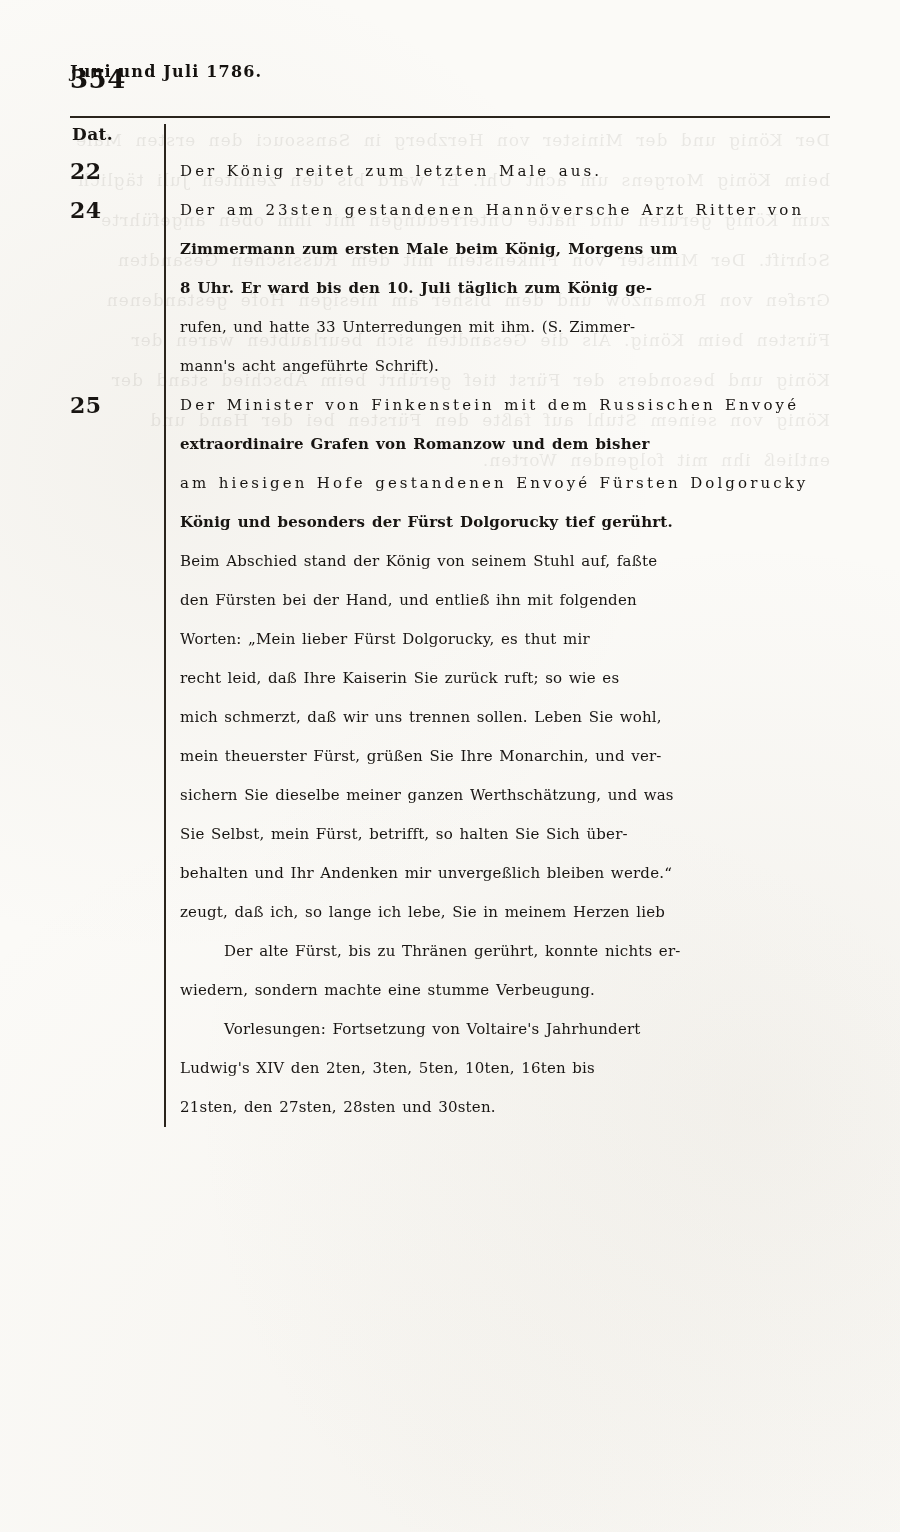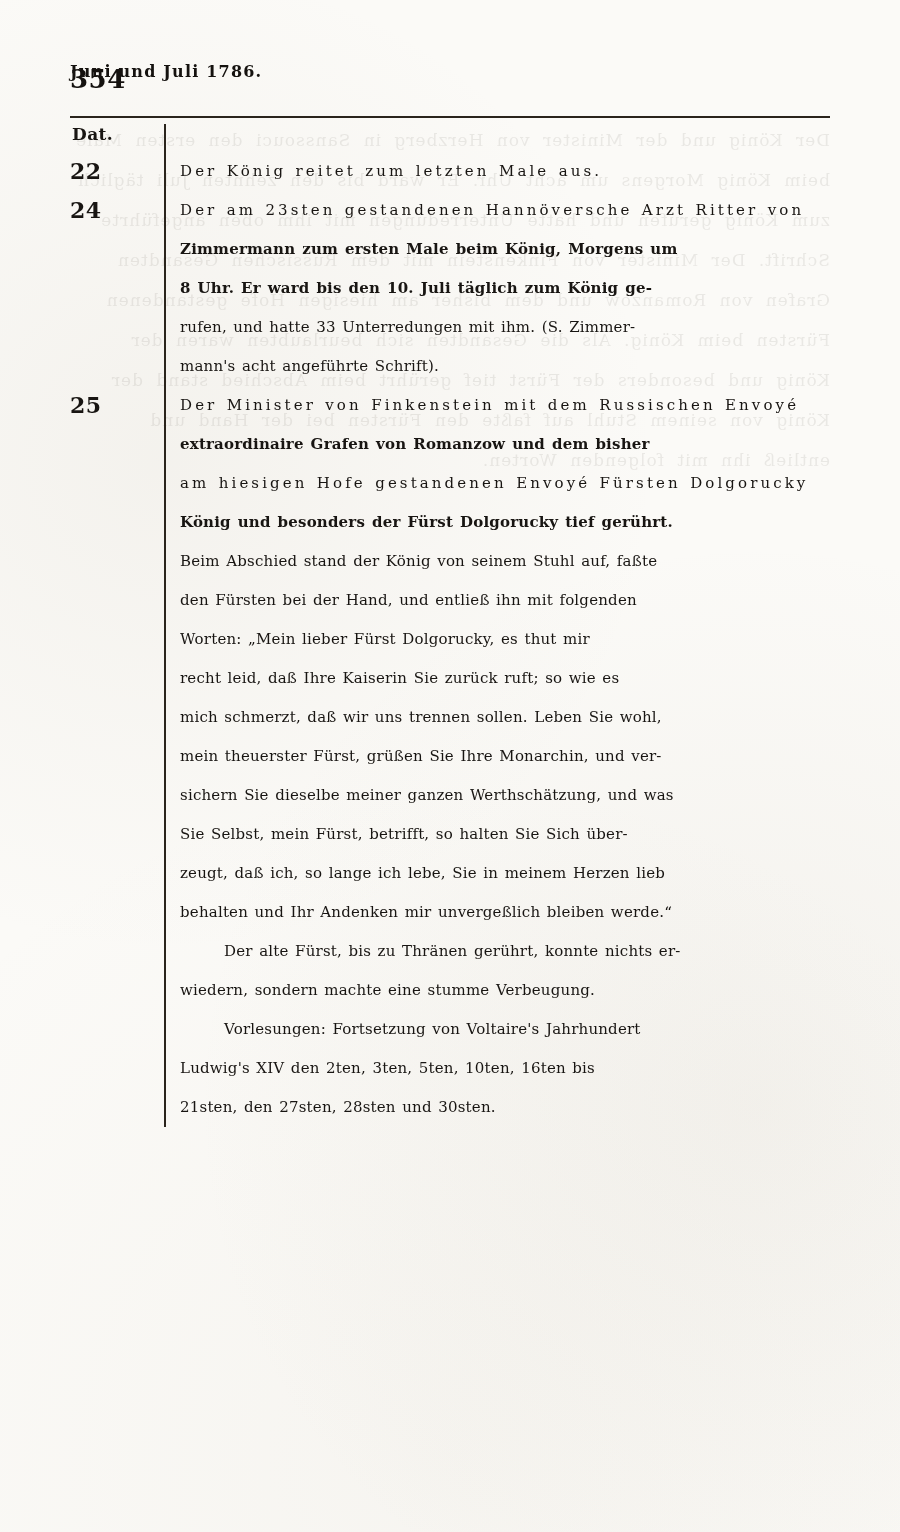--- a/index.html
+++ b/index.html
@@ -202,22 +202,22 @@
             <p class="sp">am hiesigen Hofe gestandenen Envoyé Fürsten Dolgorucky</p>
             <p class="bold">König und besonders der Fürst Dolgorucky tief gerührt.</p>
             <p>Beim Abschied stand der König von seinem Stuhl auf, faßte</p>
             <p>den Fürsten bei der Hand, und entließ ihn mit folgenden</p>
             <p>Worten: „Mein lieber Fürst Dolgorucky, es thut mir</p>
             <p>recht leid, daß Ihre Kaiserin Sie zurück ruft; so wie es</p>
             <p>mich schmerzt, daß wir uns trennen sollen.  Leben Sie wohl,</p>
             <p>mein theuerster Fürst, grüßen Sie Ihre Monarchin, und ver-</p>
             <p>sichern Sie dieselbe meiner ganzen Werthschätzung, und was</p>
             <p>Sie Selbst, mein Fürst, betrifft, so halten Sie Sich über-</p>
+            <p>behalten und Ihr Andenken mir unvergeßlich bleiben werde.“</p>
             <p>zeugt, daß ich, so lange ich lebe, Sie in meinem Herzen lieb</p>
-            <p>behalten und Ihr Andenken mir unvergeßlich bleiben werde.“</p>
             <p class="indent">Der alte Fürst, bis zu Thränen gerührt, konnte nichts er-</p>
             <p>wiedern, sondern machte eine stumme Verbeugung.</p>
             <p class="indent">Vorlesungen: Fortsetzung von Voltaire's Jahrhundert</p>
             <p>Ludwig's XIV den 2ten, 3ten, 5ten, 10ten, 16ten bis</p>
             <p>21sten, den 27sten, 28sten und 30sten.</p>
           </div>
         </div>
 
       </div>
     </div>

